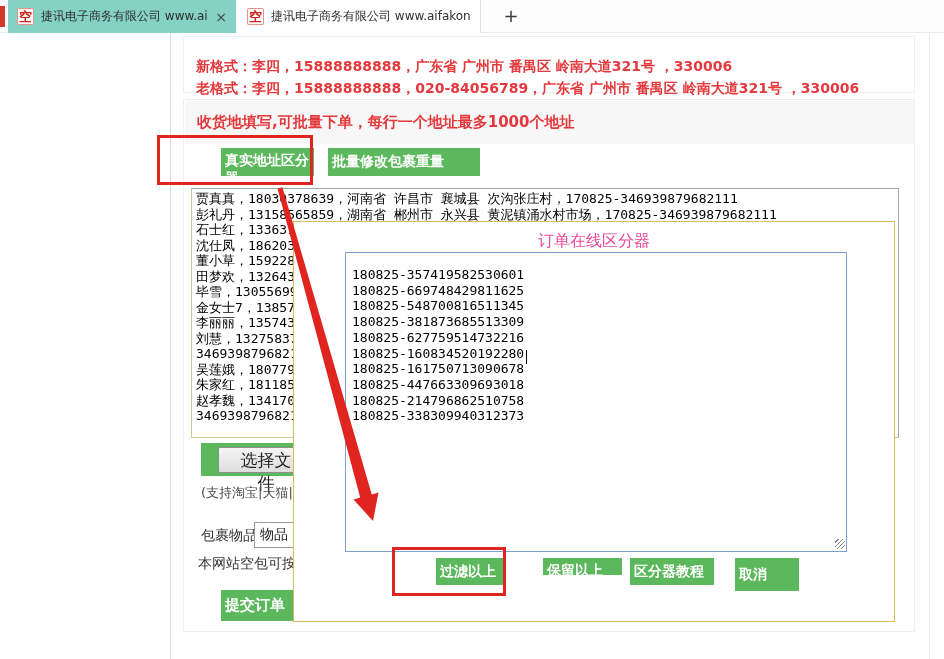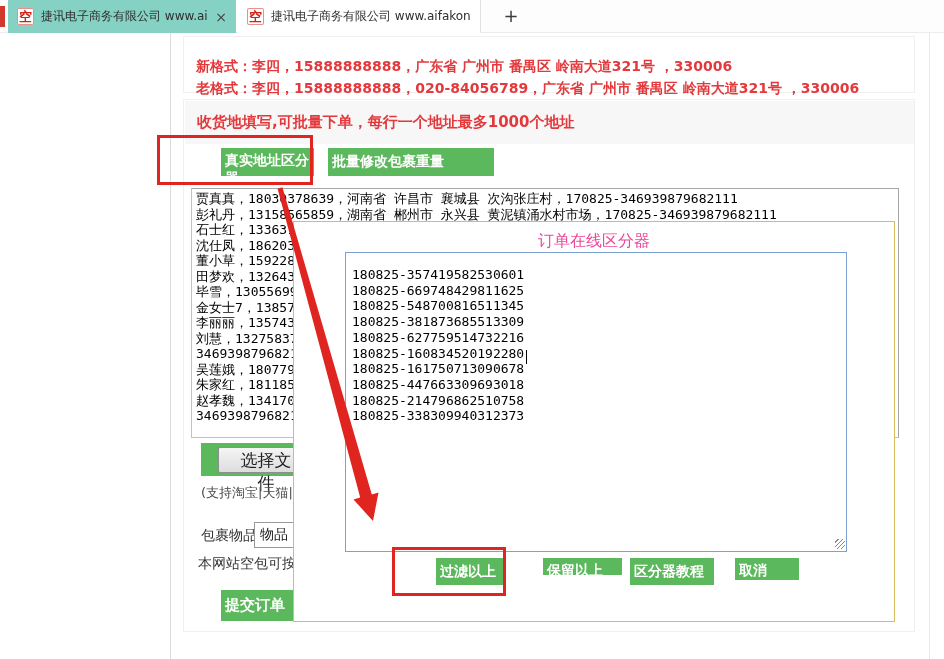--- a/index.html
+++ b/index.html
@@ -23,21 +23,21 @@
 
   .panel{position:absolute;left:183px;width:732px;background:#fff;border:1px solid #f0f0f0;box-sizing:border-box;}
   .panel-formats{top:36px;height:57px;padding:18px 12px;}
   .fmt-line{color:#e4393c;font-weight:bold;font-size:14px;line-height:22px;white-space:nowrap;}
   .panel-main{top:99px;height:533px;}
 
   .section-header{position:absolute;left:1px;top:1px;width:729px;height:43px;background:#f7f7f7;box-sizing:border-box;padding-left:12px;color:#e4393c;font-weight:bold;font-size:15px;line-height:43px;white-space:nowrap;}
 
   .btn{position:absolute;background:#5cb85c;color:#fff;border:none;font-family:inherit;font-weight:bold;font-size:14px;text-align:left;cursor:pointer;padding:4px;margin-left:27px;}
   .btn-separator{left:10px;top:48px;width:93px;height:28px;}
-  .btn-weight{left:117px;top:48px;width:166px;height:28px;}
+  .btn-weight{left:117px;top:48px;width:152px;height:28px;}
 
   .addr-area{position:absolute;left:7px;top:88px;width:708px;height:250px;box-sizing:border-box;border:1px solid #a6a6a6;border-bottom-color:#cdc592;border-left-color:#cdc592;background:#fff;resize:none;overflow:hidden;white-space:pre;font-family:"DejaVu Sans Mono","Liberation Mono",monospace;font-size:13px;line-height:15.5px;padding:2px 4px;color:#000;}
 
   .file-wrap{position:absolute;left:17px;top:343px;width:150px;height:33px;background:#5cb85c;}
   .file-btn{position:absolute;left:17px;top:4px;width:82px;height:26px;background:linear-gradient(#f5f5f5,#dddddd);border:1px solid #8e8e8e;border-radius:2px;font-family:inherit;font-size:17px;color:#222;cursor:pointer;padding-left:20px;}
   .support-note{position:absolute;left:17px;top:384px;font-size:13px;color:#4a4a4a;white-space:nowrap;}
   .pkg-label{position:absolute;left:17px;top:427px;font-size:14px;color:#333;white-space:nowrap;}
   .pkg-input{position:absolute;left:70px;top:422px;width:92px;height:26px;box-sizing:border-box;border:1px solid #999;padding:2px 5px;font-family:inherit;font-size:14px;color:#222;}
   .site-note{position:absolute;left:14px;top:455px;font-size:14px;color:#333;white-space:nowrap;}
   .btn-submit{left:10px;top:490px;width:90px;height:31px;font-size:15px;}
@@ -45,21 +45,21 @@
 
   
   .modal{position:absolute;left:293px;top:221px;width:602px;height:401px;background:#fff;border:1px solid #d9bd5a;box-sizing:border-box;z-index:20;}
   .modal-title{margin-top:9px;text-align:center;font-size:16px;color:#ec4899;}
   .order-area{position:absolute;left:51px;top:30px;width:502px;height:300px;box-sizing:border-box;border:1px solid #7da2ce;background:#fff;resize:none;overflow:hidden;white-space:pre;font-family:"DejaVu Sans Mono","Liberation Mono",monospace;font-size:13px;line-height:15.7px;padding:14px 6px;color:#000;}
   .text-cursor{position:absolute;left:232px;top:128px;width:1px;height:14px;background:#000;}
   .resize-handle{position:absolute;left:541px;top:317px;width:10px;height:10px;background:repeating-linear-gradient(135deg,transparent 0 2px,#8a8a8a 2px 3px);cursor:nwse-resize;}
   .btn-filter{left:115px;top:336px;width:70px;height:27px;}
   .btn-keep{left:222px;top:336px;width:79px;height:17px;}
   .btn-tutorial{left:309px;top:336px;width:84px;height:27px;}
-  .btn-cancel{left:414px;top:336px;width:64px;height:22px;}
+  .btn-cancel{left:414px;top:336px;width:64px;height:33px;}
 
   
   .anno-box{position:absolute;border:3px solid #e0241f;box-sizing:border-box;z-index:40;pointer-events:none;}
   .anno-box1{left:157px;top:135px;width:156px;height:50px;}
   .anno-box2{left:392px;top:547px;width:114px;height:49px;}
   .anno-arrow{position:absolute;left:0;top:0;width:944px;height:659px;z-index:45;pointer-events:none;}
 </style>
 </head>
 <body>
 

